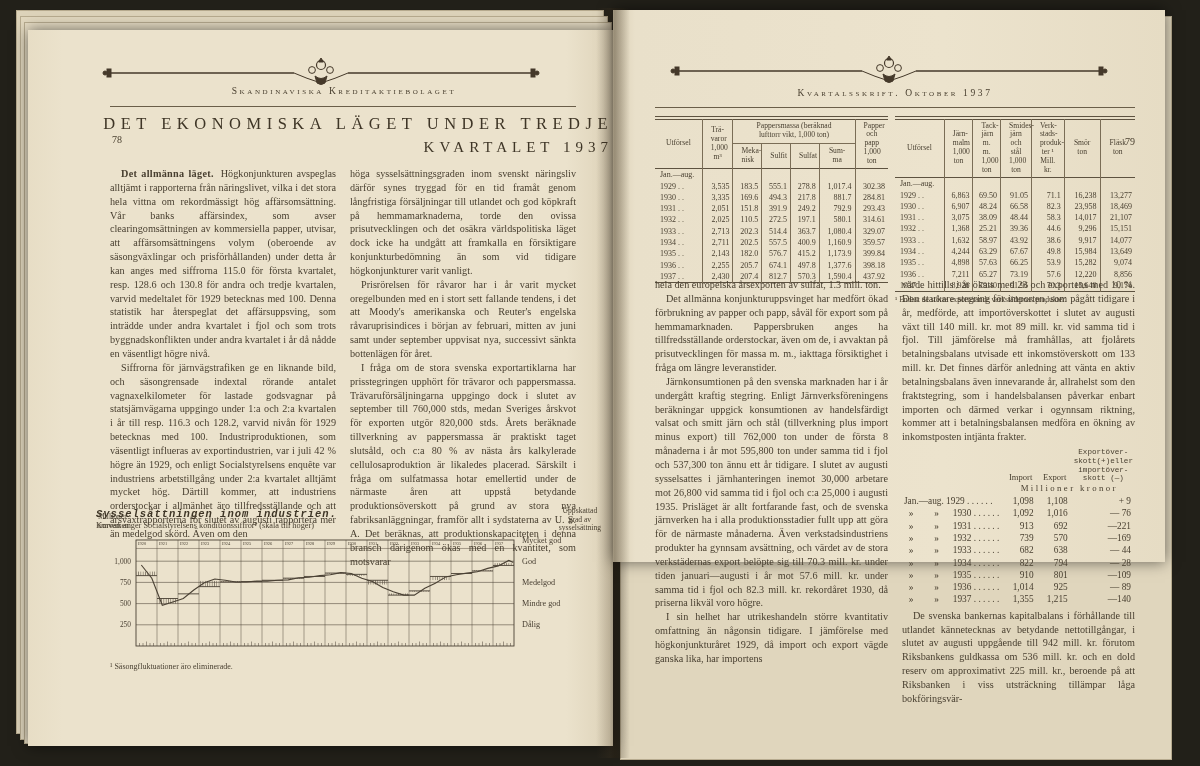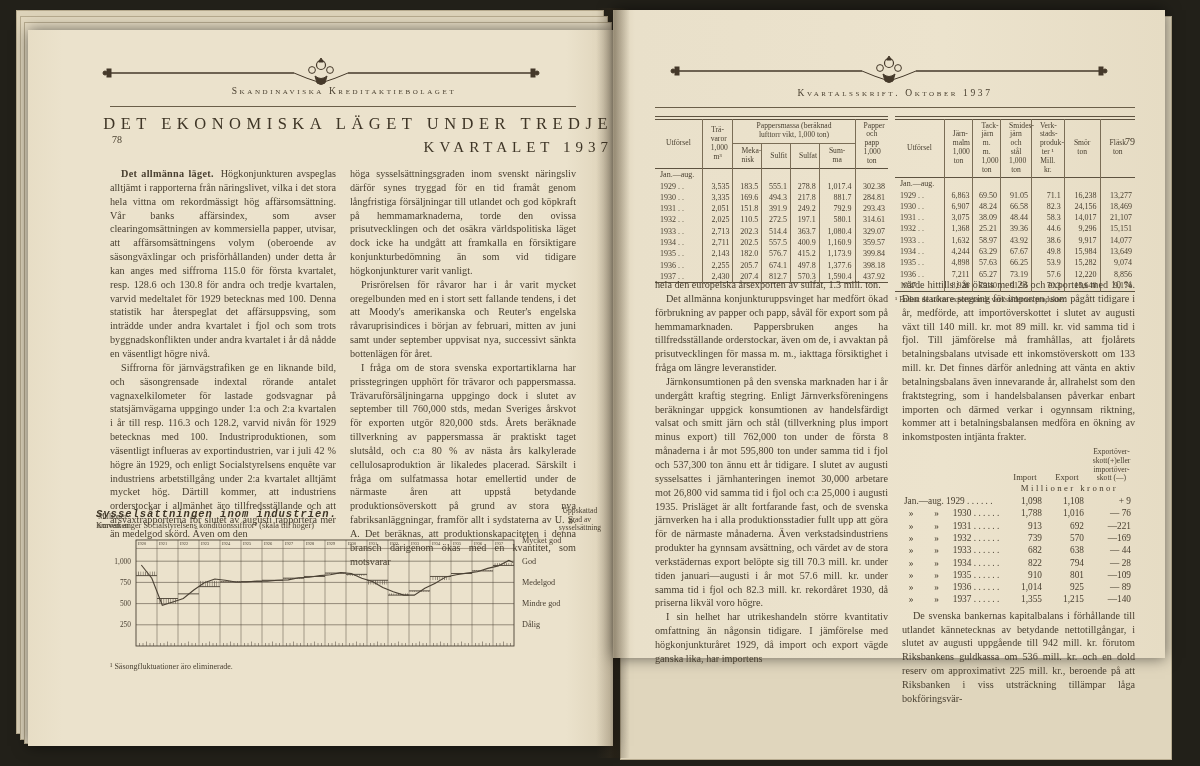--- a/index.html
+++ b/index.html
@@ -1,21 +1,21 @@
 <!DOCTYPE html>
 <html lang="sv"><head>
 <meta charset="utf-8">
 <style>
   html,body{margin:0;padding:0;}
   body{width:1200px;height:766px;font-family:"Liberation Serif",serif;}
   .stage{position:relative;width:1200px;height:766px;background:#222019;overflow:hidden;}
   .pstack{position:absolute;background:#ddd3ba;border:1px solid #b7ab8f;}
   .page{position:absolute;background:#eae1cb;color:#463d2e;box-shadow:0 0 14px rgba(0,0,0,.55);}
   .page-left{left:28px;top:30px;width:585px;height:716px;background:linear-gradient(90deg,#e7ddc5 0%,#ebe2cc 6%,#ebe2cc 92%,#ddd2b8 100%);}
-  .page-right{left:613px;top:10px;width:552px;height:648px;background:linear-gradient(90deg,#d9cdb2 0%,#e9e0ca 4%,#ece3cd 60%,#e6dcc4 100%);}
+  .page-right{left:613px;top:10px;width:552px;height:552px;background:linear-gradient(90deg,#d9cdb2 0%,#e9e0ca 4%,#ece3cd 60%,#e6dcc4 100%);}
   .gutter{position:absolute;left:596px;top:8px;width:34px;height:750px;pointer-events:none;
     background:linear-gradient(90deg,rgba(0,0,0,0) 0%,rgba(70,55,35,.22) 40%,rgba(45,35,20,.38) 55%,rgba(0,0,0,0) 100%);}
   .ornament{position:absolute;left:50%;transform:translateX(-50%);}
   .runrow{position:absolute;font-size:9.5px;letter-spacing:2.6px;font-variant:small-caps;color:#4a4030;}
   .runrow .num{letter-spacing:0;font-size:10px;margin-top:48px;}
   .headrule{position:absolute;border-top:1px solid #6a5e49;}
   .lp-title{position:absolute;left:16px;right:0;text-align:right;color:#3e3526;}
   .lp-title .t1{font-size:16.5px;letter-spacing:5.5px;}
   .lp-title .t2{font-size:15px;letter-spacing:5px;margin-top:5px;}
   .cols{position:absolute;display:flex;}
@@ -519,21 +519,21 @@
                   <td class="num">71.1</td>
                   <td class="num">16,238</td>
                   <td class="num">13,277</td>
                 </tr>
                 <tr>
                   <td class="first">1930 . .</td>
                   <td class="num">6,907</td>
                   <td class="num">48.24</td>
                   <td class="num">66.58</td>
                   <td class="num">82.3</td>
-                  <td class="num">24,156</td>
+                  <td class="num">23,958</td>
                   <td class="num">18,469</td>
                 </tr>
                 <tr>
                   <td class="first">1931 . .</td>
                   <td class="num">3,075</td>
                   <td class="num">38.09</td>
                   <td class="num">48.44</td>
                   <td class="num">58.3</td>
                   <td class="num">14,017</td>
                   <td class="num">21,107</td>
@@ -613,40 +613,40 @@
               <col style="width:102px">
               <col style="width:42px">
               <col style="width:42px">
               <col style="width:47px">
             </colgroup>
           <thead>
             <tr>
               <th></th>
               <th>Import</th>
               <th>Export</th>
-              <th style="font-size:7.6px;">Exportöver-
+              <th style="font-size:7.6px;font-family:Liberation Mono, monospace;">Exportöver-
 skott(+)eller
 importöver-
 skott (—)</th>
             </tr>
             <tr>
               <th></th>
               <th colspan="3" class="unit">Millioner kronor</th>
             </tr>
           </thead>
           <tbody id="tbody-trade">
               <tr>
                 <td class="lab">Jan.—aug. 1929 . . . . . .</td>
                 <td>1,098</td>
                 <td>1,108</td>
                 <td>+  9</td>
               </tr>
               <tr>
                 <td class="lab">  »         »      1930 . . . . . .</td>
-                <td>1,788</td>
+                <td>1,092</td>
                 <td>1,016</td>
                 <td>—  76</td>
               </tr>
               <tr>
                 <td class="lab">  »         »      1931 . . . . . .</td>
                 <td>913</td>
                 <td>692</td>
                 <td>—221</td>
               </tr>
               <tr>

